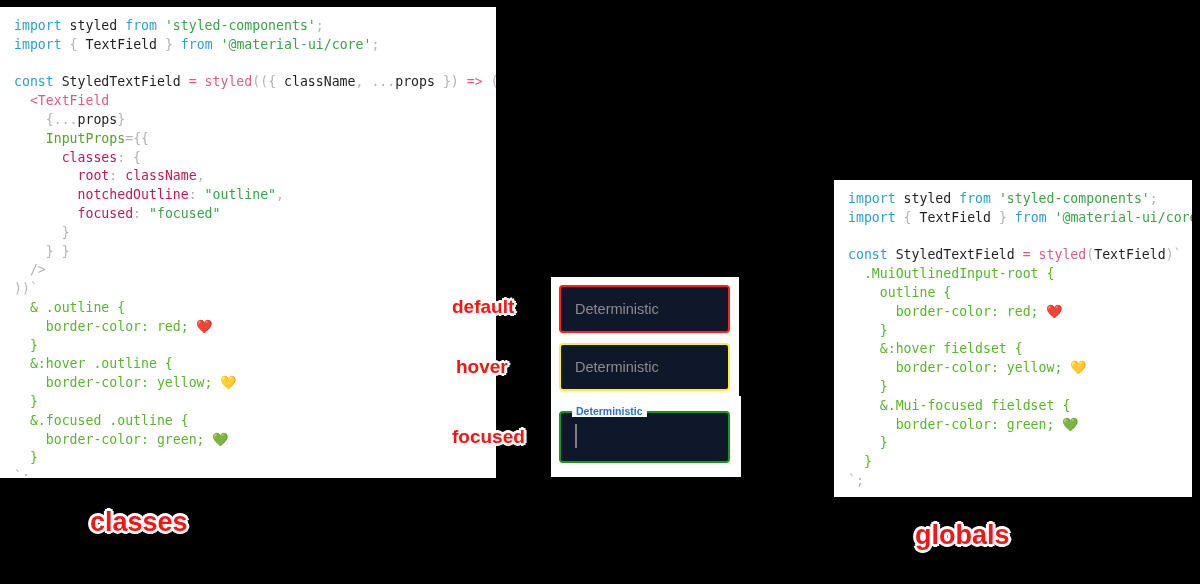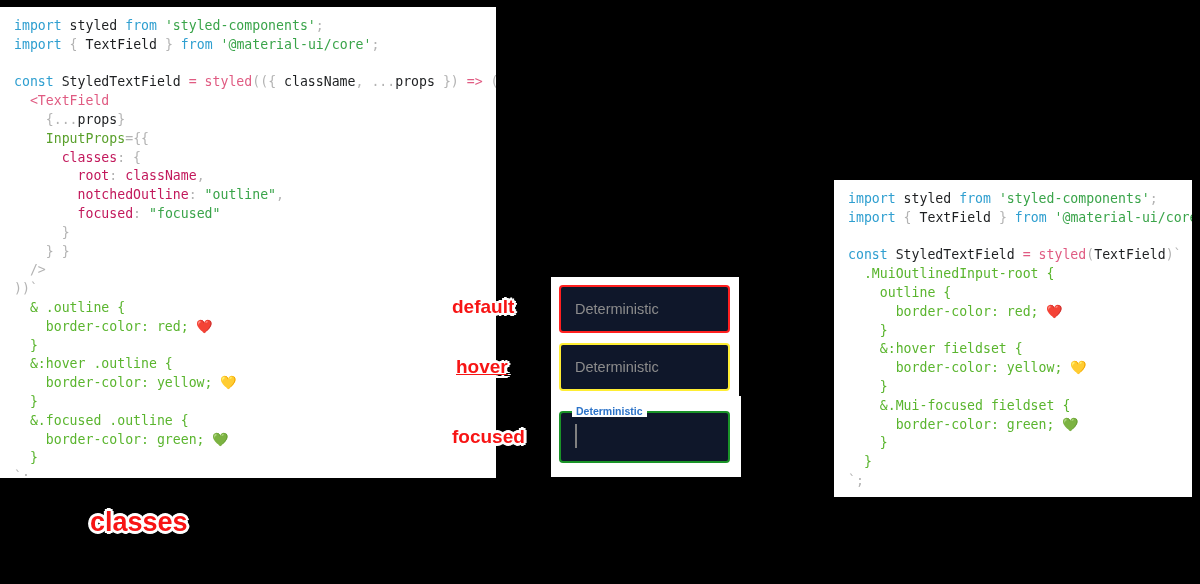--- a/index.html
+++ b/index.html
@@ -123,21 +123,21 @@
     color: #f71414;
     white-space: nowrap;
     text-shadow:
       -2px -2px 0 #fff,  0 -2px 0 #fff,  2px -2px 0 #fff,
       -2px  0   0 #fff,                  2px  0   0 #fff,
       -2px  2px 0 #fff,  0  2px 0 #fff,  2px  2px 0 #fff,
       -3px  0   0 #fff,  3px  0  0 #fff,  0 -3px 0 #fff, 0 3px 0 #fff;
     text-align: center;
   }
   #annot-default { left: 452px; top: 296px; font-size: 19px; }
-  #annot-hover   { left: 456px; top: 356px; font-size: 19px; text-decoration: underline; }
+  #annot-hover   { left: 456px; top: 356px; font-size: 19px; }
   #annot-focused { left: 452px; top: 426px; font-size: 19px; }
   #annot-classes { left: 90px;  top: 507px; font-size: 27px; }
   #annot-globals { left: 915px; top: 520px; font-size: 27px; }
 </style>
 </head>
 <body>
 
 <div id="stage">
 
   <div class="code-panel" id="panel-classes">
@@ -201,14 +201,15 @@
   <div class="field" id="field-focused">
     <span class="notch-label">Deterministic</span>
     <span class="caret"></span>
   </div>
 
   <div class="annot" id="annot-default">default</div>
   <div class="annot" id="annot-hover">hover</div>
   <div class="annot" id="annot-focused">focused</div>
 
   <div class="annot" id="annot-classes">classes</div>
+  <div class="annot" id="annot-globals">globals</div>
 
 </div>
 
 </body></html>

